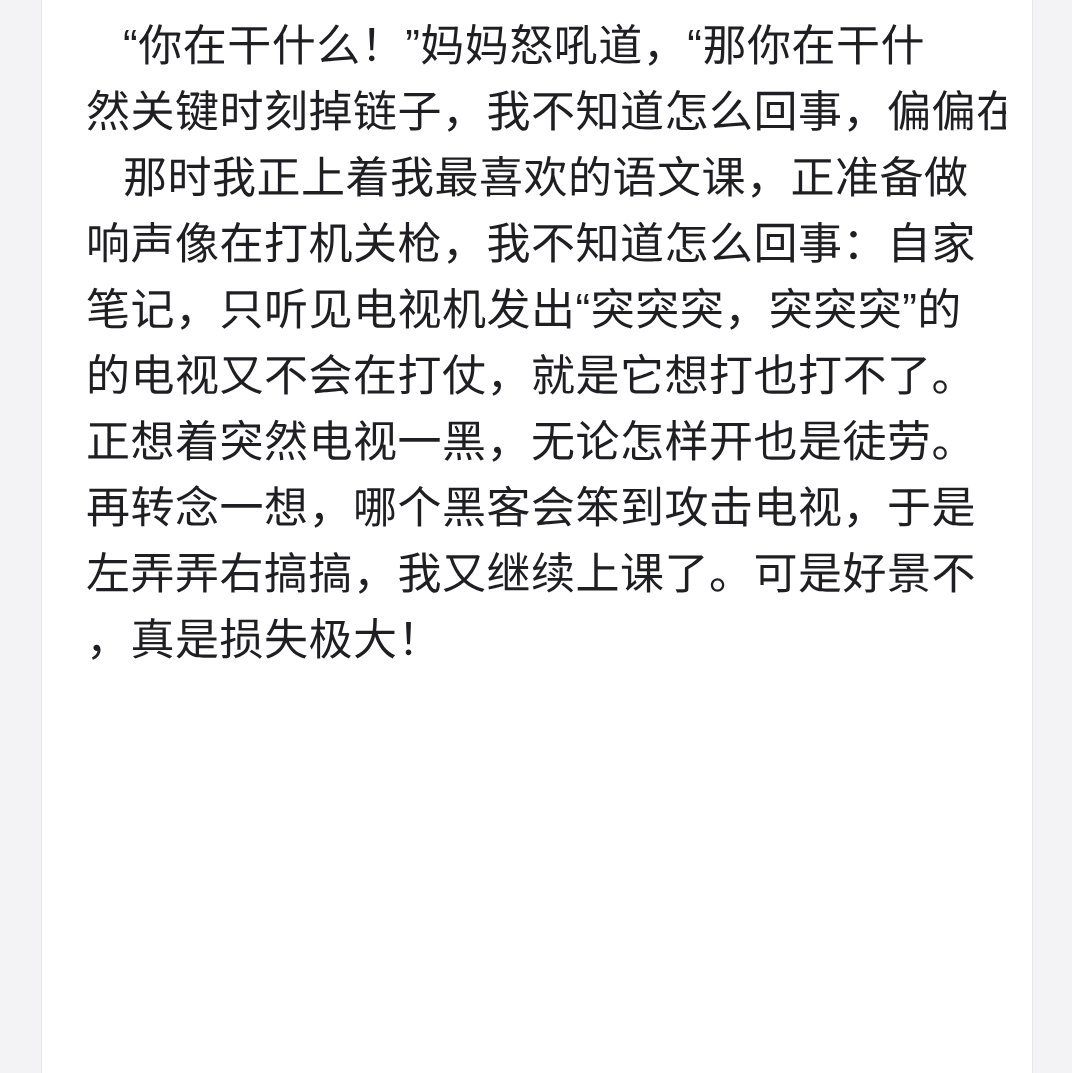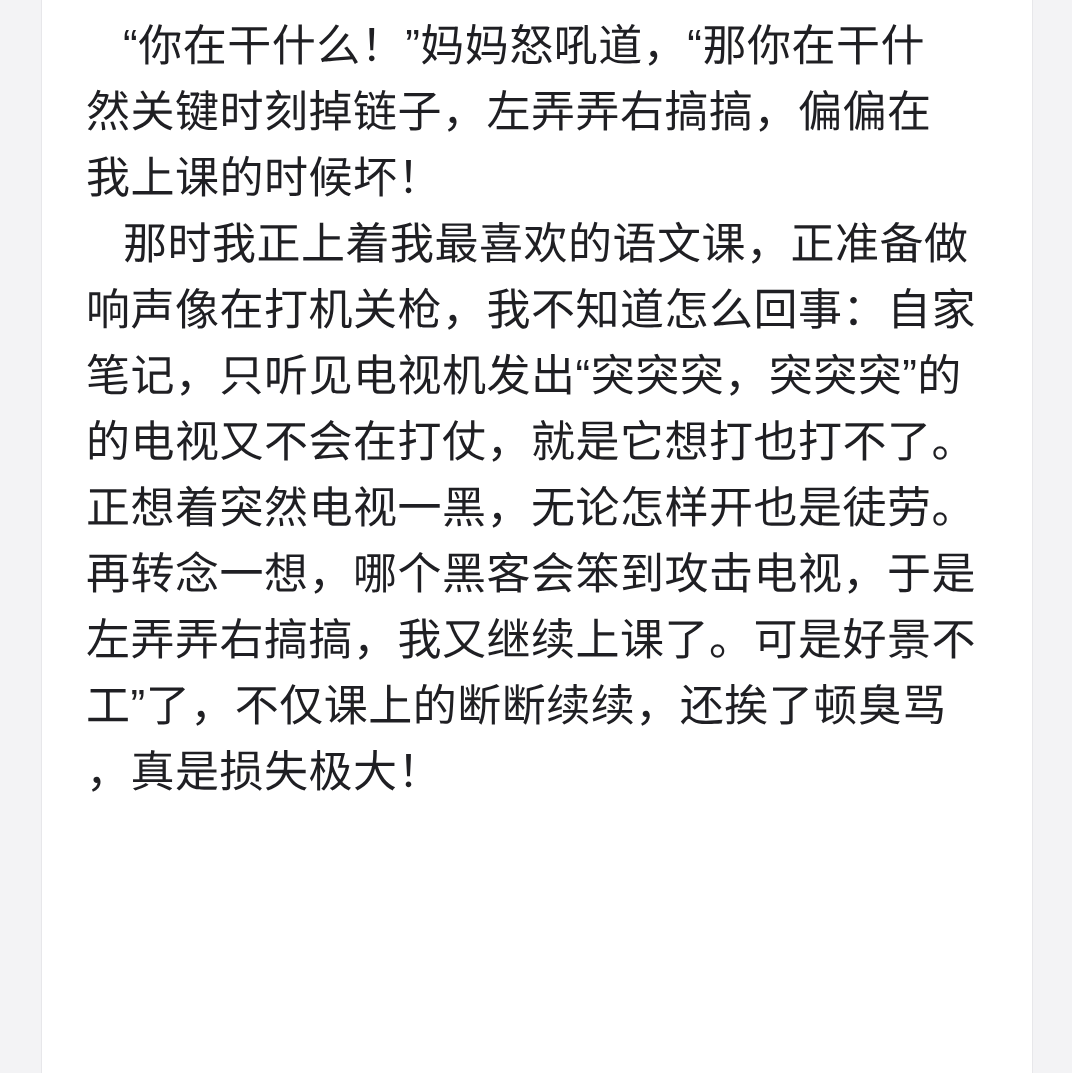--- a/index.html
+++ b/index.html
@@ -53,27 +53,25 @@
   }
 </style>
 </head>
 <body>
 
 <div class="canvas">
   <div class="gutter left"></div>
   <div class="paper">
     <div class="text-block" lang="zh-CN">
         <div class="line indent">“你在干什么！”妈妈怒吼道，“那你在干什</div>
-        <div class="line">然关键时刻掉链子，左弄弄右搞搞，偏偏在</div>
-        <div class="line">我上课的时候坏！</div>
+        <div class="line">然关键时刻掉链子，我不知道怎么回事，偏偏在</div>
         <div class="line indent">那时我正上着我最喜欢的语文课，正准备做</div>
         <div class="line">响声像在打机关枪，我不知道怎么回事：自家</div>
         <div class="line">笔记，只听见电视机发出“突突突，突突突”的</div>
         <div class="line">的电视又不会在打仗，就是它想打也打不了。</div>
         <div class="line">正想着突然电视一黑，无论怎样开也是徒劳。</div>
         <div class="line">再转念一想，哪个黑客会笨到攻击电视，于是</div>
         <div class="line">左弄弄右搞搞，我又继续上课了。可是好景不</div>
-        <div class="line">工”了，不仅课上的断断续续，还挨了顿臭骂</div>
         <div class="line">，真是损失极大！</div>
       </div>
   </div>
   <div class="gutter right"></div>
 </div>
 
 </body></html>

